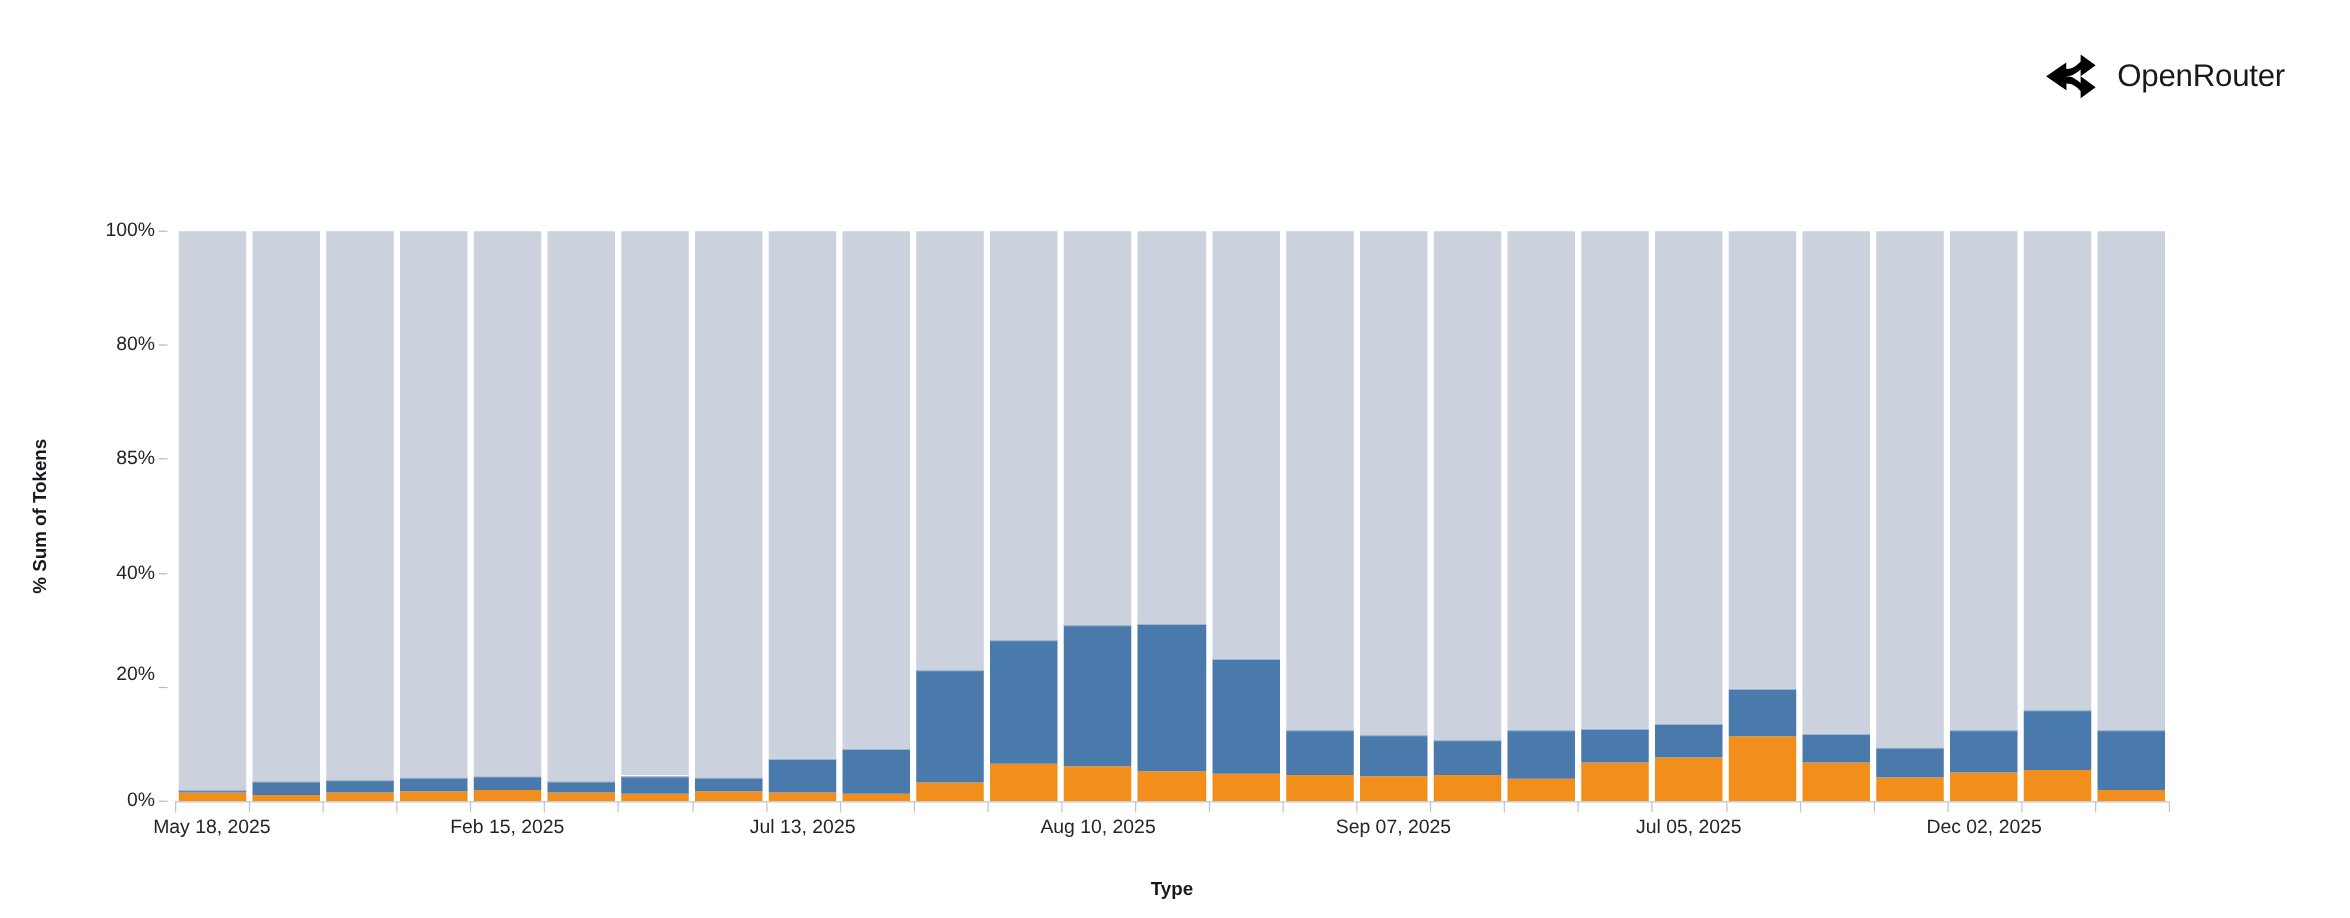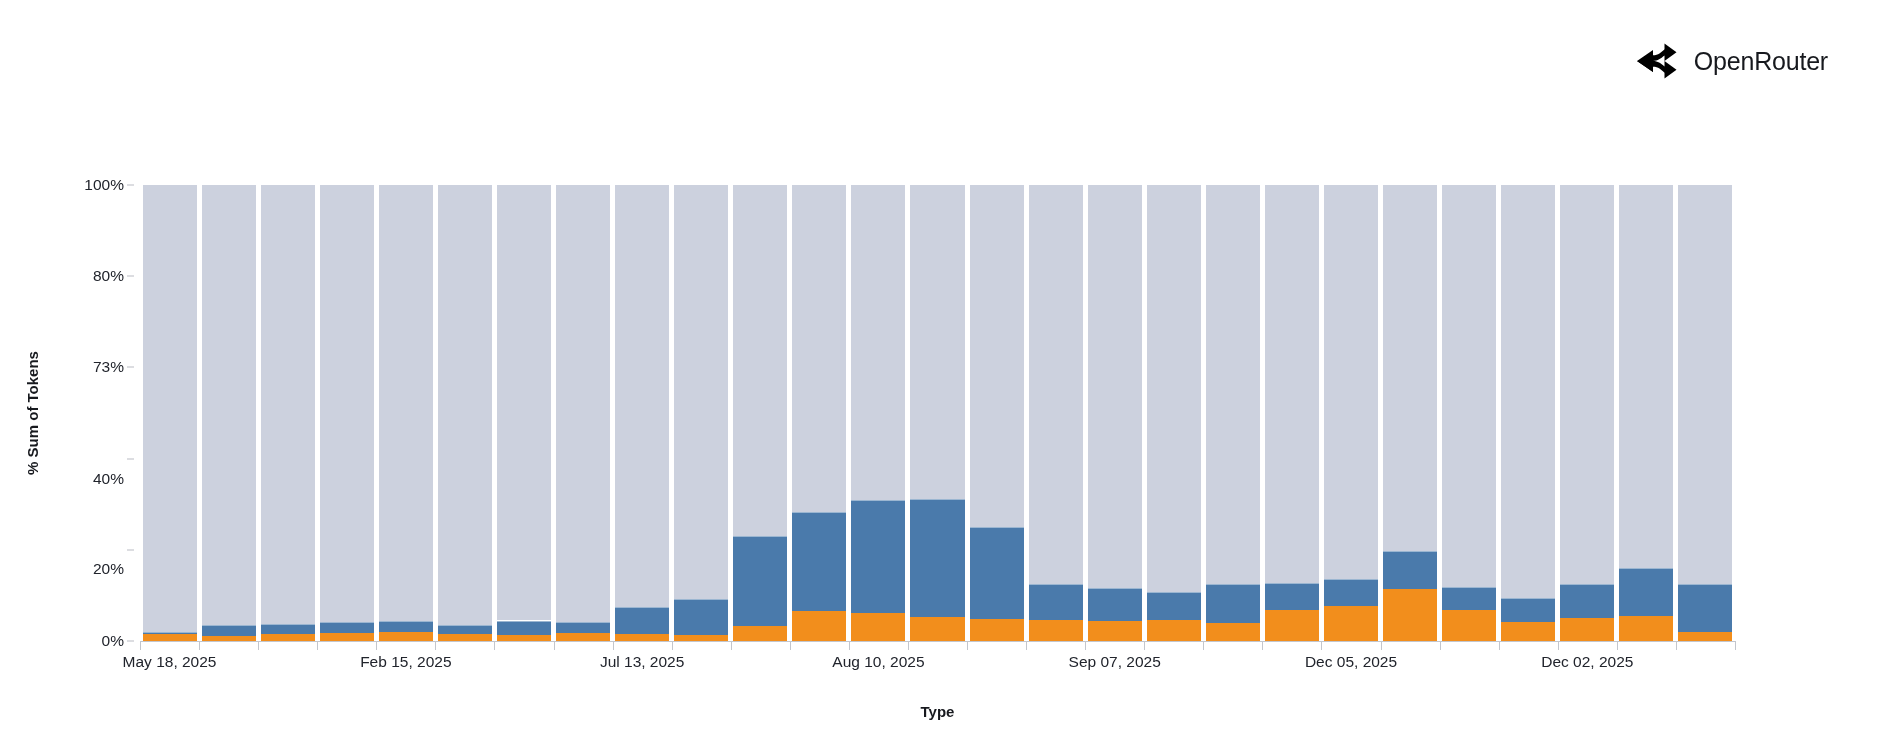--- a/index.html
+++ b/index.html
@@ -192,25 +192,25 @@
       <div id="brand-name">OpenRouter</div>
     </div>
   </div>
 
   <div id="plot-wrap">
 
     <div id="y-axis-title">% Sum of Tokens</div>
     <div id="y-ticks">
         <div class="ytick" style="top: 456px;">0%</div>
         <div class="ytick-mark" style="top: 456px;"></div>
-        <div class="ytick" style="top: 384px;">20%</div>
+        <div class="ytick" style="top: 355px;">20%</div>
         <div class="ytick-mark" style="top: 364.8px;"></div>
-        <div class="ytick" style="top: 273.6px; margin-top: 20px;">40%</div>
+        <div class="ytick" style="top: 273.6px;">40%</div>
         <div class="ytick-mark" style="top: 273.6px;"></div>
-        <div class="ytick" style="top: 182.4px;">73%</div>
+        <div class="ytick" style="top: 182.4px;">85%</div>
         <div class="ytick-mark" style="top: 182.4px;"></div>
         <div class="ytick" style="top: 91.2px;">80%</div>
         <div class="ytick-mark" style="top: 91.2px;"></div>
         <div class="ytick" style="top: 0px;">100%</div>
         <div class="ytick-mark" style="top: 0px;"></div>
       </div>
 
     <div id="plot-area">
         <div class="bar-col" title="May 18, 2025" style="left: 2.5px; width: 54.0741px;">
           <div class="seg seg-row" title="May 18, 2025 — RoW OSS: 1.6%" style="bottom: 0px; height: 7.296px; background: rgb(242, 142, 28);"></div>
@@ -379,21 +379,21 @@
         <div class="xtick-mark" style="left: 1476.85px;"></div>
         <div class="xtick-mark" style="left: 1535.93px;"></div>
         <div class="xtick-mark" style="left: 1595px;"></div>
       </div>
     <div id="x-labels">
         <div class="xlabel" style="left: 29.537px;">May 18, 2025</div>
         <div class="xlabel" style="left: 265.833px;">Feb 15, 2025</div>
         <div class="xlabel" style="left: 502.13px;">Jul 13, 2025</div>
         <div class="xlabel" style="left: 738.426px;">Aug 10, 2025</div>
         <div class="xlabel" style="left: 974.722px;">Sep 07, 2025</div>
-        <div class="xlabel" style="left: 1211.02px;">Dec 05, 2025</div>
+        <div class="xlabel" style="left: 1211.02px;">Jul 05, 2025</div>
         <div class="xlabel" style="left: 1447.31px;">Dec 02, 2025</div>
       </div>
     <div id="x-axis-title">Type</div>
 
   </div>
 
 
 </div>
 
 </body></html>

